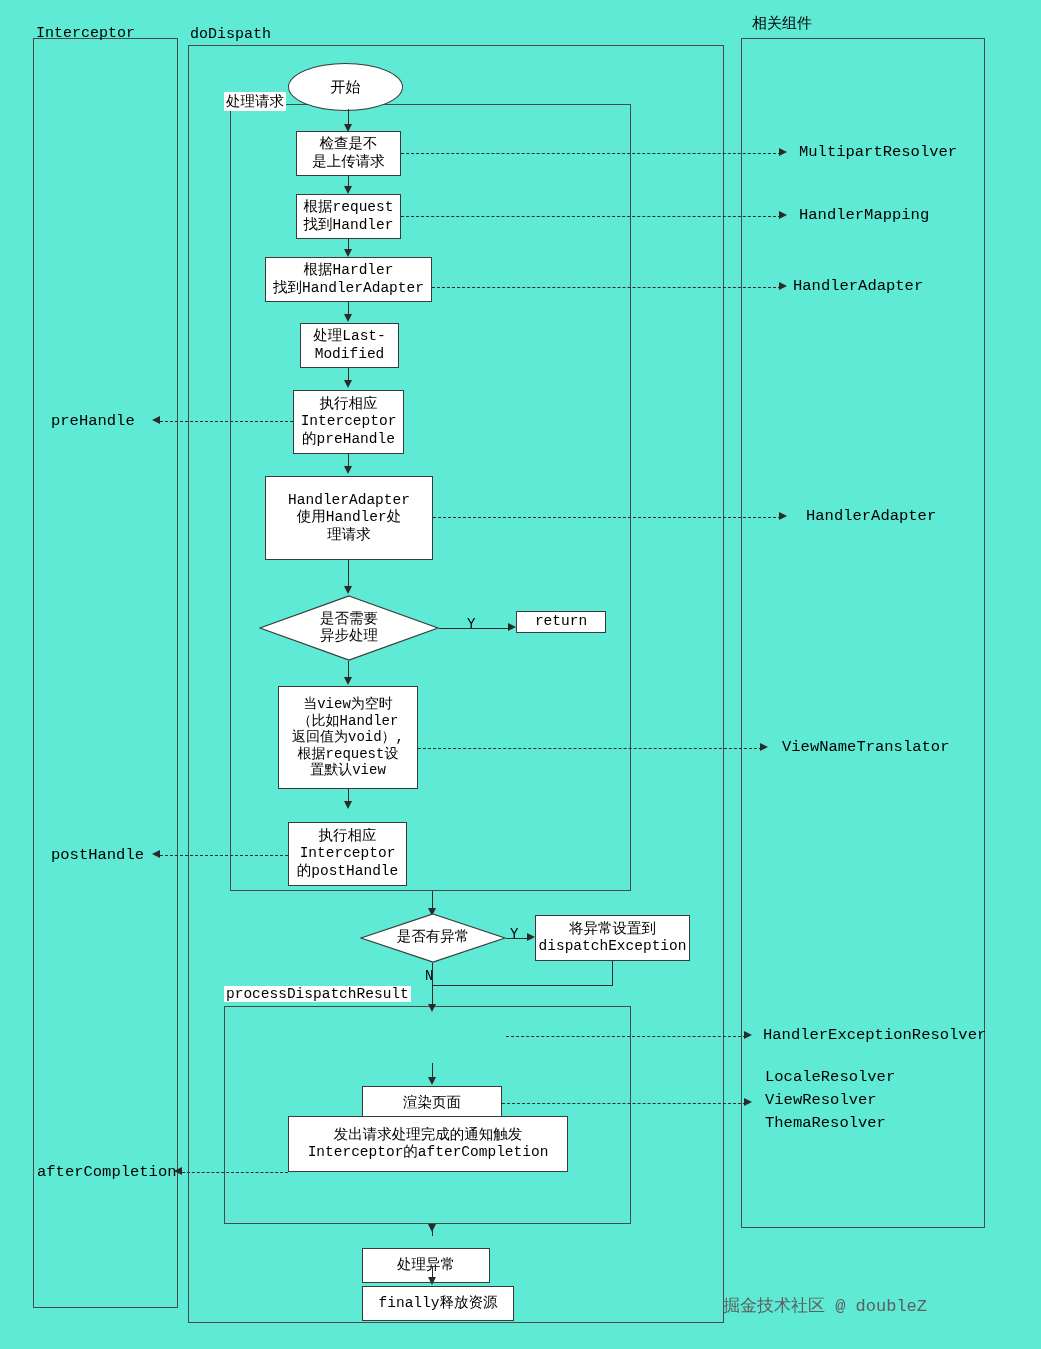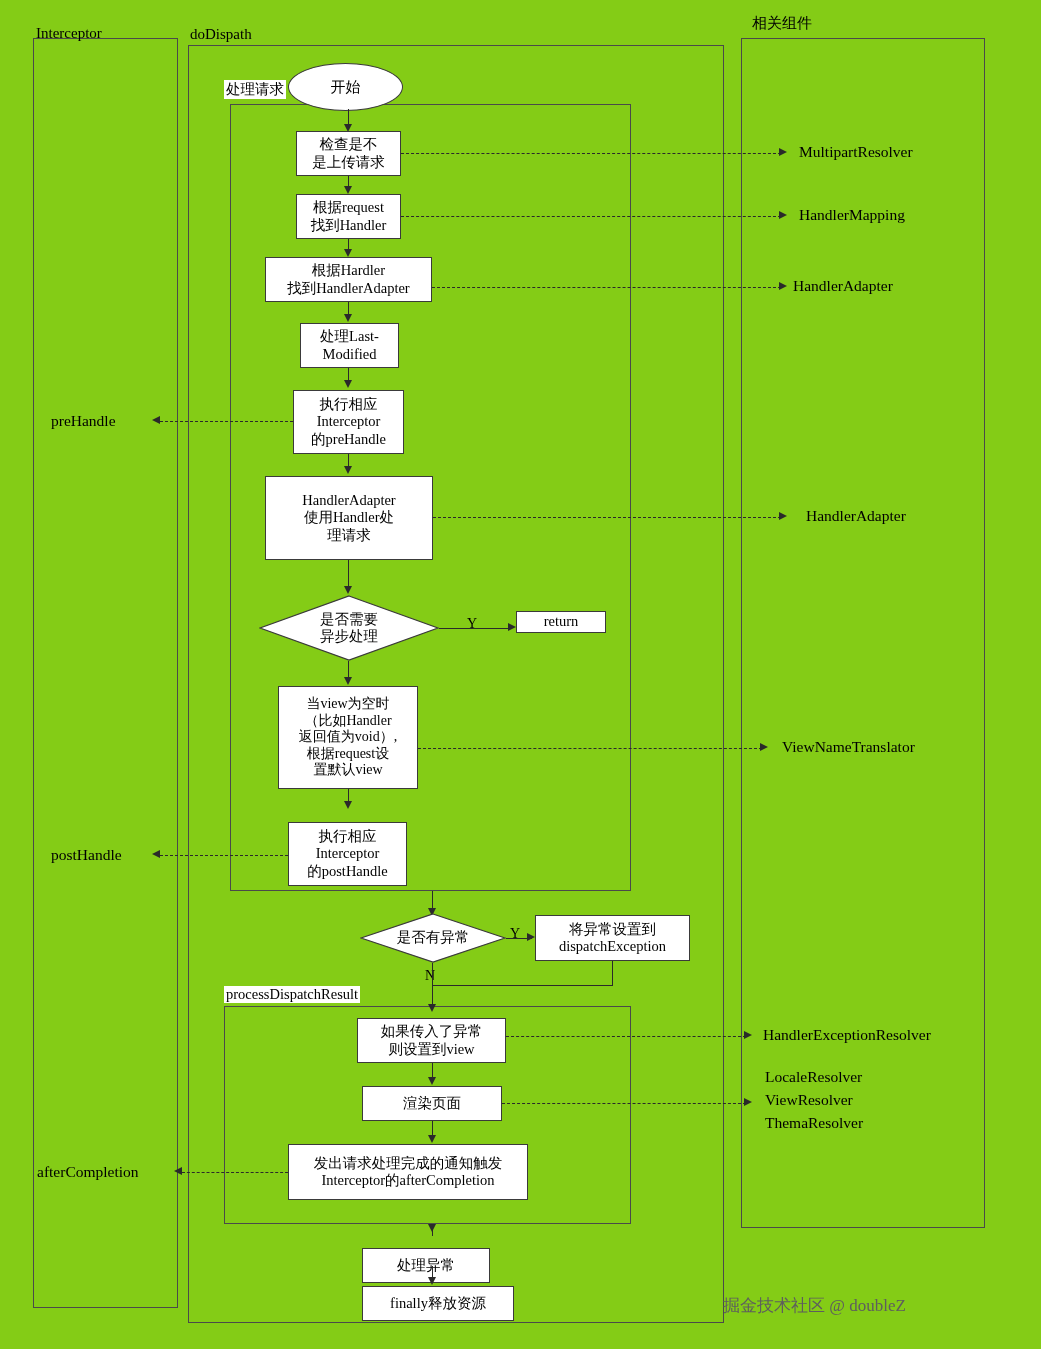--- a/index.html
+++ b/index.html
@@ -4,22 +4,22 @@
 <style>
   html, body {
     margin: 0;
     padding: 0;
     background: #ffffff;
   }
   #canvas {
     position: relative;
     width: 1041px;
     height: 1349px;
-    background: #84cc16;
-    font-family: Liberation Serif, serif;
+    background: #5eead4;
+    font-family: Liberation Mono, monospace;
     color: #000000;
     overflow: hidden;
   }
   .lane {
     position: absolute;
     border: 1px solid #4a4a4a;
     box-sizing: border-box;
   }
   .lane-title {
     position: absolute;
@@ -150,21 +150,21 @@
   <div class="lane" style="left:33px; top:38px; width:145px; height:1270px;"></div>
   <div class="lane-title" style="left:36px; top:25px;">Interceptor</div>
 
   <div class="lane" style="left:188px; top:45px; width:536px; height:1278px;"></div>
   <div class="lane-title" style="left:190px; top:26px;">doDispath</div>
 
   <div class="lane" style="left:741px; top:38px; width:244px; height:1190px;"></div>
   <div class="lane-title" style="left:752px; top:14px;">相关组件</div>
 
   <div class="group" style="left:230px; top:104px; width:401px; height:787px;"></div>
-  <div class="group-label" style="left:224px; top:80px;">处理请求</div>
+  <div class="group-label" style="left:224px; top:92px;">处理请求</div>
 
   <div class="group" style="left:224px; top:1006px; width:407px; height:218px;"></div>
   <div class="group-label" style="left:224px; top:986px;">processDispatchResult</div>
 
   <div class="ellipse" style="left:288px; top:63px; width:113px; height:46px;">
     <span>开始</span>
   </div>
   <div class="vline" style="left:348px; top:109px; height:18px;"></div>
   <div class="arrow-down" style="left:344px; top:124px;"></div>
 
@@ -268,34 +268,30 @@
     <span>dispatchException</span>
   </div>
 
   <div class="vline" style="left:612px; top:961px; height:24px;"></div>
   <div class="hline" style="left:432px; top:985px; width:181px;"></div>
 
   <div class="edge-label" style="left:425px; top:968px;">N</div>
   <div class="vline" style="left:432px; top:963px; height:44px;"></div>
   <div class="arrow-down" style="left:428px; top:1004px;"></div>
 
-  <div class="box" style="left:357px; top:1018px; width:149px; height:45px;">
-    <span>如果传入了异常</span>
-    <span>则设置到view</span>
-  </div>
   <div class="vline" style="left:432px; top:1063px; height:16px;"></div>
   <div class="arrow-down" style="left:428px; top:1077px;"></div>
 
   <div class="box" style="left:362px; top:1086px; width:140px; height:35px;">
     <span>渲染页面</span>
   </div>
   <div class="vline" style="left:432px; top:1121px; height:16px;"></div>
   <div class="arrow-down" style="left:428px; top:1135px;"></div>
 
-  <div class="box" style="left:288px; top:1144px; width:240px; height:56px;">
+  <div class="box" style="left:288px; top:1116px; width:280px; height:56px;">
     <span>发出请求处理完成的通知触发</span>
     <span>Interceptor的afterCompletion</span>
   </div>
 
   <div class="vline" style="left:432px; top:1224px; height:12px;"></div>
   <div class="arrow-down" style="left:428px; top:1224px;"></div>
 
   <div class="box" style="left:362px; top:1248px; width:128px; height:35px;">
     <span>处理异常</span>
   </div>

